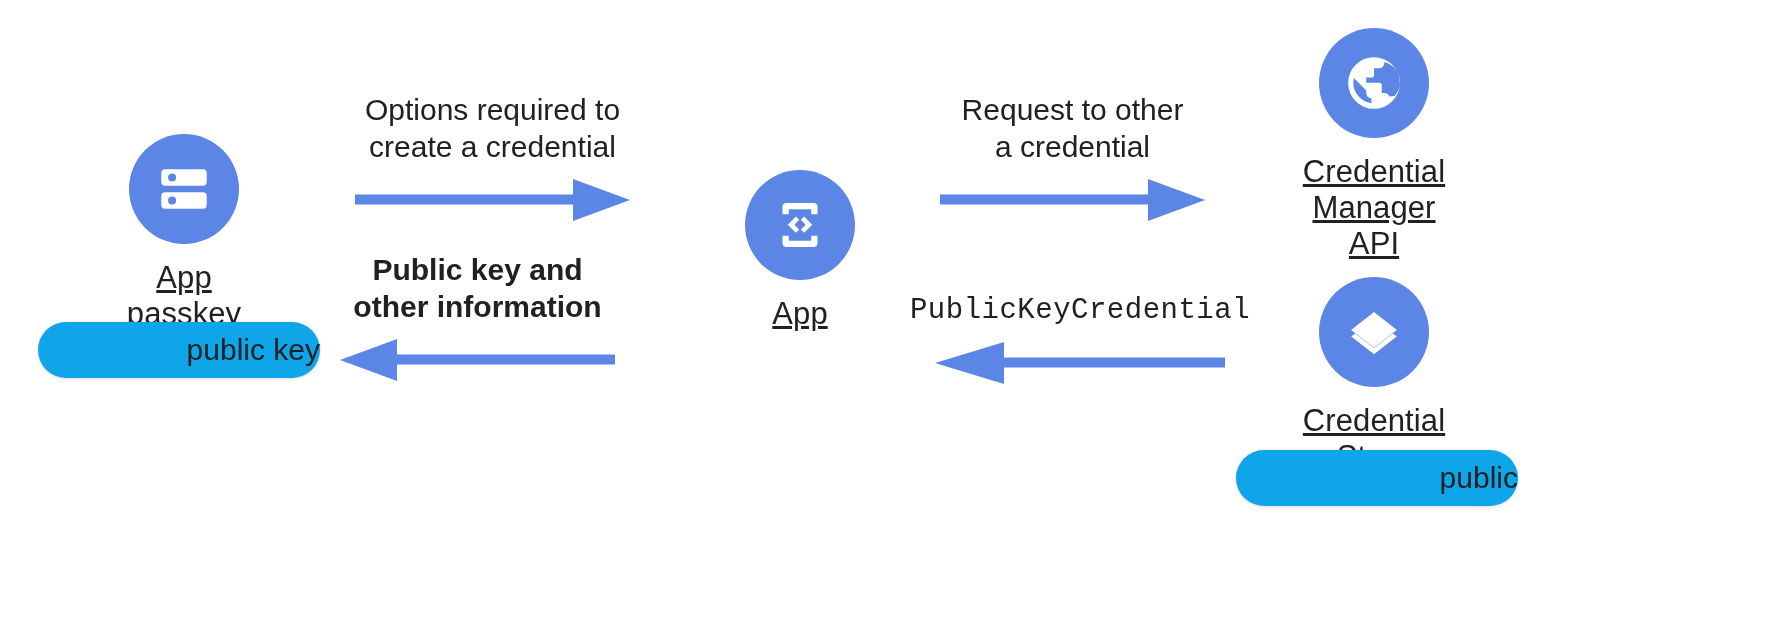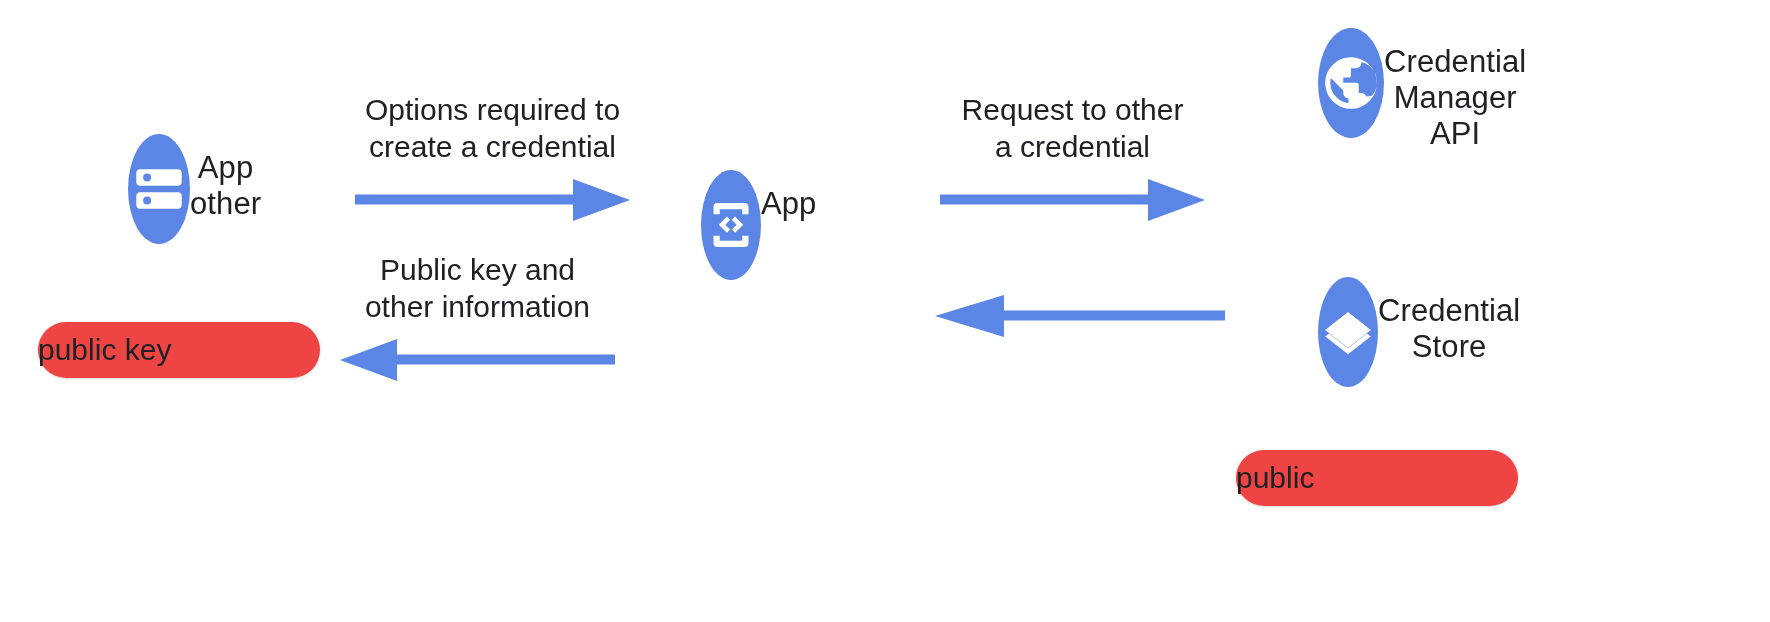--- a/index.html
+++ b/index.html
@@ -17,21 +17,23 @@
   .stage {
     position: relative;
     width: 1770px;
     height: 622px;
   }
 
   
   .node {
     position: absolute;
     display: flex;
-    flex-direction: row;
+    flex-direction: column;
+    align-items: center;
+    text-decoration: underline;
   }
   .icon-circle {
     width: 110px;
     height: 110px;
     border-radius: 50%;
     background: #5b86e5;
     display: flex;
     align-items: center;
     justify-content: center;
   }
@@ -46,22 +48,22 @@
     color: #202124;
     text-align: center;
     white-space: pre-line;
   }
 
   
   .pill {
     position: absolute;
     display: flex;
     align-items: center;
-    justify-content: flex-start;
-    background: #ef4444;
+    justify-content: flex-end;
+    background: #0ea5e9;
     border-radius: 40px;
     box-shadow: 0 1px 3px rgba(60,64,67,0.16), 0 0 2px rgba(60,64,67,0.10);
     font-size: 30px;
     color: #202124;
     box-sizing: border-box;
   }
 
   
   .flow {
     position: absolute;
@@ -91,28 +93,28 @@
 
   <div class="node" style="left:128px; top:134px; width:112px;">
     <div class="icon-circle">
       <svg width="62" height="62" viewBox="0 0 24 24" aria-hidden="true">
         <rect x="3.2" y="4.4" width="17.6" height="6.3" rx="1.5" fill="#ffffff"></rect>
         <rect x="3.2" y="13.3" width="17.6" height="6.3" rx="1.5" fill="#ffffff"></rect>
         <circle cx="7.4" cy="7.55" r="1.55" fill="#5b86e5"></circle>
         <circle cx="7.4" cy="16.45" r="1.55" fill="#5b86e5"></circle>
       </svg>
     </div>
-    <div class="node-label">App other</div>
+    <div class="node-label">App passkey</div>
   </div>
 
   <div class="pill" style="left:38px; top:322px; width:282px; height:56px;">
     <span>public key</span>
   </div>
 
-  <div class="node" style="left:701px; top:170px; width:112px;">
+  <div class="node" style="left:744px; top:170px; width:112px;">
     <div class="icon-circle">
       <svg width="60" height="60" viewBox="0 0 24 24" aria-hidden="true">
         <path d="M6.6 3.2h10.8a1.6 1.6 0 0 1 1.6 1.6v2.9h-2.5V5.7H7.5v2h-2.5V4.8a1.6 1.6 0 0 1 1.6-1.6z" fill="#ffffff"></path>
         <path d="M5 16.3h2.5v2h9v-2H19v2.9a1.6 1.6 0 0 1-1.6 1.6H6.6A1.6 1.6 0 0 1 5 19.2z" fill="#ffffff"></path>
         <path d="M10.35 8.6 7.1 11.85l3.25 3.25 1.32-1.32-1.93-1.93 1.93-1.93z" fill="#ffffff"></path>
         <path d="M13.65 8.6l-1.32 1.32 1.93 1.93-1.93 1.93 1.32 1.32 3.25-3.25z" fill="#ffffff"></path>
       </svg>
     </div>
     <div class="node-label">App</div>
   </div>
@@ -147,21 +149,21 @@
     <div class="flow-caption">Options required to
 create a credential</div>
     <div class="arrow">
       <svg width="275" height="46" viewBox="0 0 275 46" aria-hidden="true">
         <rect x="0" y="17.5" width="232" height="10" fill="#5b86e5"></rect>
         <path d="M218 2 L275 23 L218 44 Z" fill="#5b86e5"></path>
       </svg>
     </div>
   </div>
 
-  <div class="flow" style="left:340px; top:252px; width:275px;">
+  <div class="flow" style="left:340px; top:252px; width:275px;font-weight:bold;">
     <div class="flow-caption">Public key and
 other information</div>
     <div class="arrow">
       <svg width="275" height="46" viewBox="0 0 275 46" aria-hidden="true">
         <rect x="43" y="17.5" width="232" height="10" fill="#5b86e5"></rect>
         <path d="M57 2 L0 23 L57 44 Z" fill="#5b86e5"></path>
       </svg>
     </div>
   </div>
 
@@ -170,20 +172,21 @@
 a credential</div>
     <div class="arrow">
       <svg width="265" height="46" viewBox="0 0 265 46" aria-hidden="true">
         <rect x="0" y="17.5" width="222" height="10" fill="#5b86e5"></rect>
         <path d="M208 2 L265 23 L208 44 Z" fill="#5b86e5"></path>
       </svg>
     </div>
   </div>
 
   <div class="flow" style="left:925px; top:293px; width:310px;">
+    <div class="flow-caption mono">PublicKeyCredential</div>
     <div class="arrow">
       <svg width="290" height="46" viewBox="0 0 290 46" aria-hidden="true">
         <rect x="55" y="17.5" width="235" height="10" fill="#5b86e5"></rect>
         <path d="M69 2 L0 23 L69 44 Z" fill="#5b86e5"></path>
       </svg>
     </div>
   </div>
 
 </div>
 

